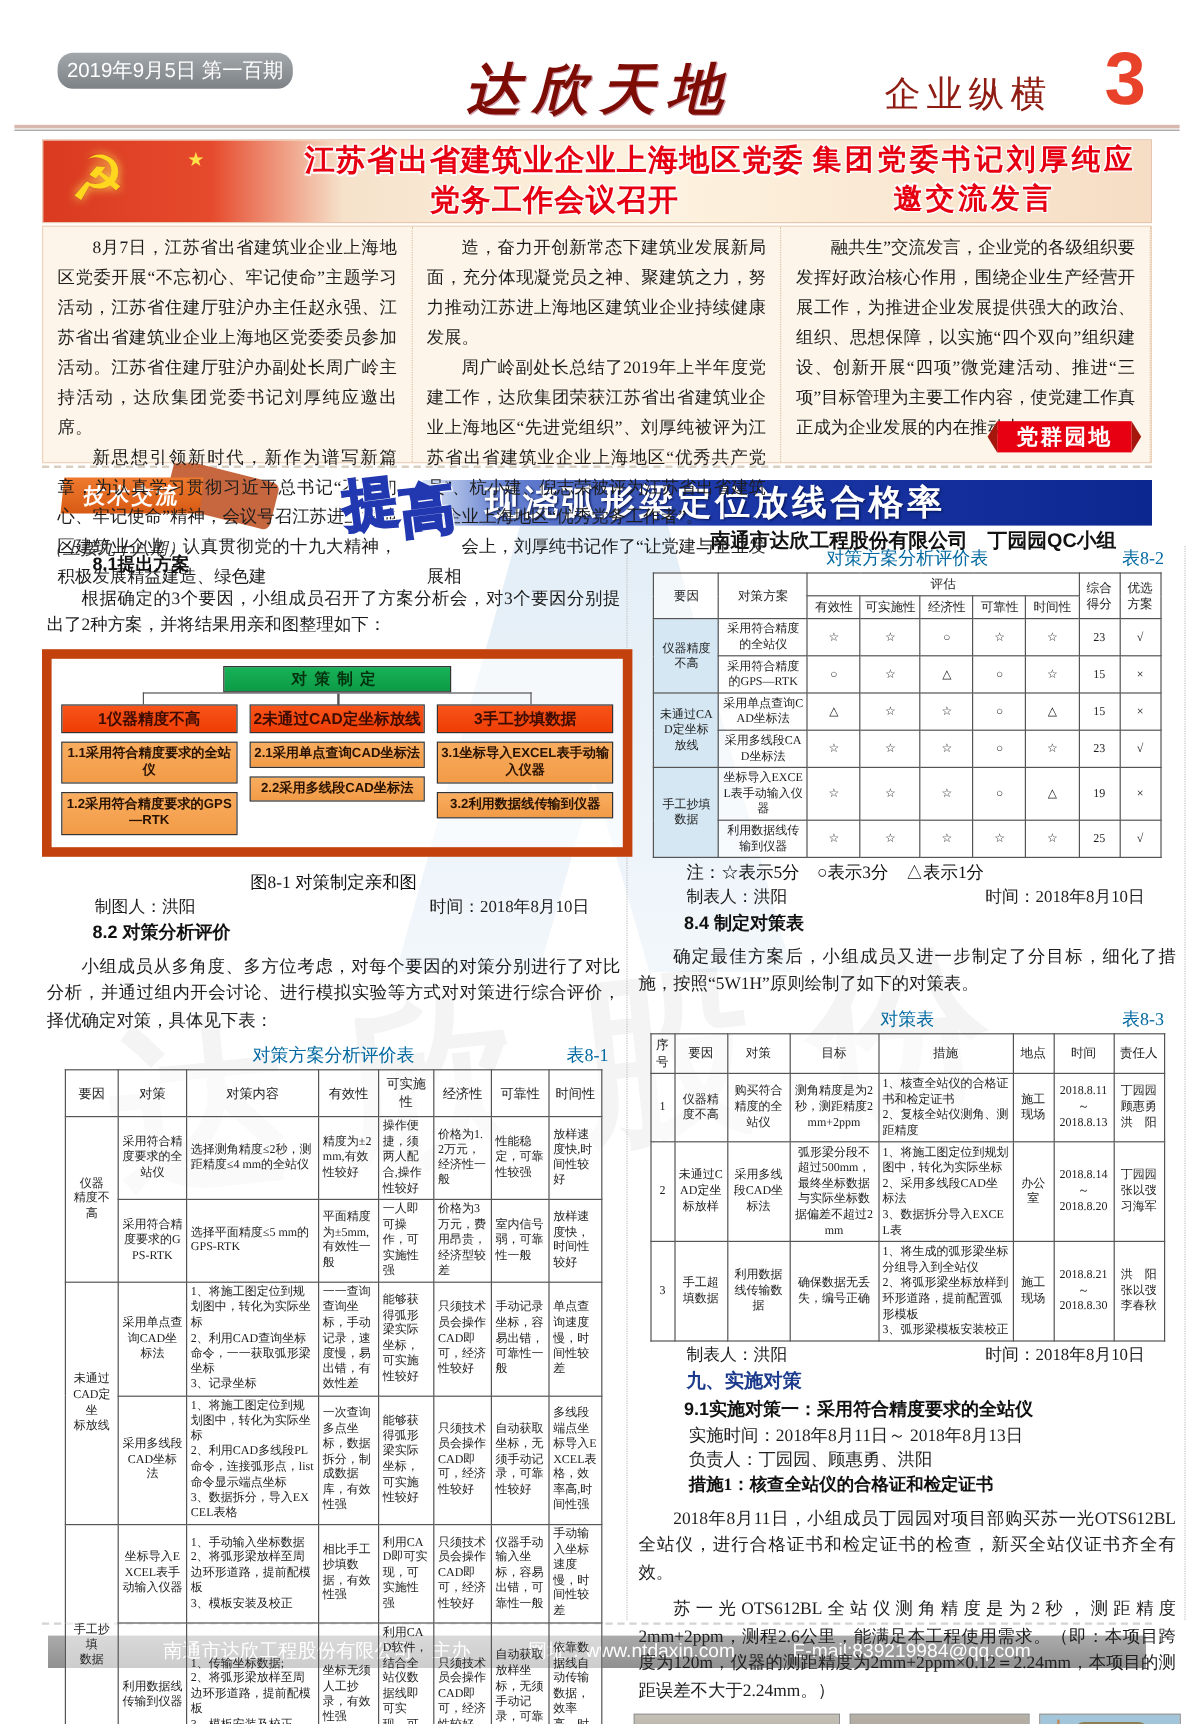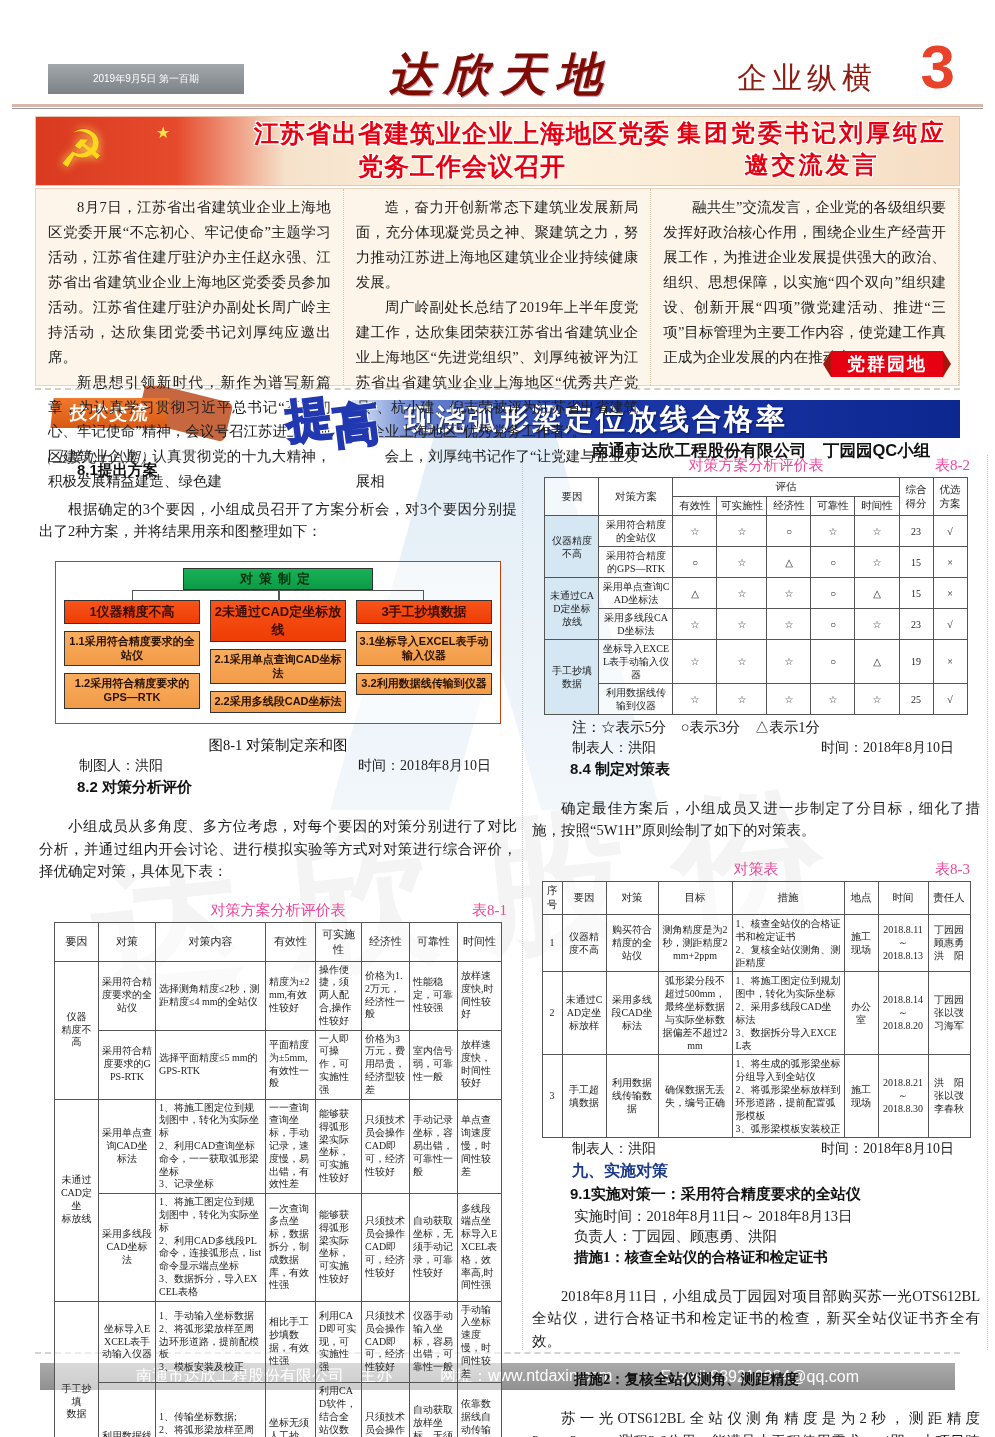--- a/index.html
+++ b/index.html
@@ -1,22 +1,22 @@
 <!DOCTYPE html>
 <html><head>
 <meta charset="utf-8">
 <style>
   * { margin:0; padding:0; box-sizing:border-box; }
   body { background:#e0e0e0; font-family:"Liberation Serif", serif; }
   .page { position:relative; width:995px; height:1437px; margin:0 auto; background:#fff; overflow:hidden; }
 
   
-  .date-box { position:absolute; left:48px; top:64px; width:196px; height:30px;
+  .date-box { position:absolute; left:48px; top:44px; width:196px; height:30px;
     background:linear-gradient(180deg,#a2a7ac,#7d8287); color:#fff;
-    font-family:"Liberation Sans",sans-serif; font-size:10px; line-height:30px; text-align:center; }
+    font-family:"Liberation Sans",sans-serif; font-size:17px; line-height:30px; text-align:center;border-radius:13px; }
   .masthead { position:absolute; left:330px; width:340px; top:44px; text-align:center;
     font-family:"DejaVu Serif",serif; font-style:italic; font-weight:bold;
     font-size:46px; color:#7d0d04; letter-spacing:10px; text-shadow:1px 1px 0 #c9a; }
   .section-title { position:absolute; right:118px; top:58px; font-size:30px; font-weight:normal;
     color:#8e1c12; letter-spacing:5px; }
   .page-num { position:absolute; right:40px; top:36px; font-family:"Liberation Sans",sans-serif;
     font-size:62px; font-weight:bold; color:#e8432a; line-height:1; }
   .header-rule { position:absolute; left:12px; right:12px; top:104px;
     border-top:3px solid #d8b7ad; border-bottom:1px solid #9a9a9a; height:5px; }
 
@@ -73,32 +73,32 @@
   .col-left  { position:absolute; left:35px;  top:458px; width:486px; }
   .col-right { position:absolute; left:528px; top:452px; width:456px; }
   .vsep-mid   { position:absolute; left:522px; top:455px; height:895px; border-left:1px dotted #c3c3c3; }
   .vsep-right { position:absolute; left:987px; top:455px; height:895px; border-left:1px dotted #c3c3c3; }
   .hsep-bottom{ position:absolute; left:35px; right:35px; top:1352px; border-top:2px dashed #d4d4d4; }
 
   .h-navy { font-family:"Liberation Serif",serif; font-weight:bold; font-size:16px; color:#1b3a8c;
     margin:2px 0 3px 40px; }
   .h-sub  { font-family:"Liberation Sans",sans-serif; font-weight:bold; font-size:15px; color:#111;
     margin:3px 0 3px 42px; }
-  .para { font-size:14.5px; line-height:1.55; color:#1d1d1d; text-align:justify; text-indent:2em; margin:18px 4px; }
+  .para { font-size:14.5px; line-height:1.55; color:#1d1d1d; text-align:justify; text-indent:2em; margin:8px 4px; }
   .kv-line { font-size:14.5px; color:#1d1d1d; margin:1px 4px 1px 46px; }
   .m-title { font-family:"Liberation Serif",serif; font-weight:bold; font-size:14.5px; color:#111;
     margin:2px 4px 1px 46px; }
 
-  .tbl-title-row { position:relative; text-align:center; font-size:15px; color:#ec4899; margin:4px 0 2px; }
+  .tbl-title-row { position:relative; text-align:center; font-size:15px; color:#0369a1; margin:4px 0 2px; }
   .tbl-num { position:absolute; right:14px; top:0; font-size:15px; }
   .maker-row { display:flex; justify-content:space-between; font-size:14px; color:#1d1d1d;
     margin:2px 30px 3px 44px; }
 
   
-  .diag { width:446px; margin:4px auto 12px; border:1px solid #c2410c; padding:6px 8px 10px; background:rgba(255,255,255,.6); }
+  .diag { width:492px; margin:4px auto 12px; border:8px solid #c2410c; padding:6px 8px 10px; background:rgba(255,255,255,.6); }
   .diag-root { width:190px; margin:0 auto; background:linear-gradient(180deg,#17b257,#0d9a46);
     border:1px solid #333; color:#04320f; font-family:"Liberation Sans",sans-serif; font-weight:bold;
     font-size:13px; text-align:center; line-height:20px; letter-spacing:6px; }
   .diag-wire { height:10px; margin:0 68px; border-left:1.5px solid #555; border-right:1.5px solid #555;
     border-top:1.5px solid #555; position:relative; }
   .diag-wire::before { content:""; position:absolute; left:50%; top:0; width:1.5px; height:10px; background:#555; }
   .diag-cols { display:flex; gap:10px; }
   .diag-group { flex:1; display:flex; flex-direction:column; gap:7px; }
   .diag-head { background:linear-gradient(180deg,#f8541a,#ee3d05); border:1px solid #333; color:#3d0c00;
     font-family:"Liberation Sans",sans-serif; font-weight:bold; font-size:13px; text-align:center;
@@ -522,21 +522,20 @@
       <span>制表人：洪阳</span>
       <span>时间：2018年8月10日</span>
     </div>
 
     <div class="h-navy" style="margin-left:44px;">九、实施对策</div>
     <div class="h-sub" style="">9.1实施对策一：采用符合精度要求的全站仪</div>
     <div class="kv-line">实施时间：2018年8月11日～ 2018年8月13日</div>
     <div class="kv-line">负责人：丁园园、顾惠勇、洪阳</div>
     <div class="m-title">措施1：核查全站仪的合格证和检定证书</div>
     <p class="para">2018年8月11日，小组成员丁园园对项目部购买苏一光OTS612BL全站仪，进行合格证书和检定证书的检查，新买全站仪证书齐全有效。</p>
-    <div class="m-title">措施2：复核全站仪测角、测距精度</div>
     <p class="para">苏一光OTS612BL全站仪测角精度是为2秒，测距精度2mm+2ppm，测程2.6公里，能满足本工程使用需求。（即：本项目跨度为120m，仪器的测距精度为2mm+2ppm×0.12＝2.24mm，本项目的测距误差不大于2.24mm。）</p>
 
     <div class="photos">
       <div class="ph-col">
         <div class="ph ph1">
           
           
           
           
           

